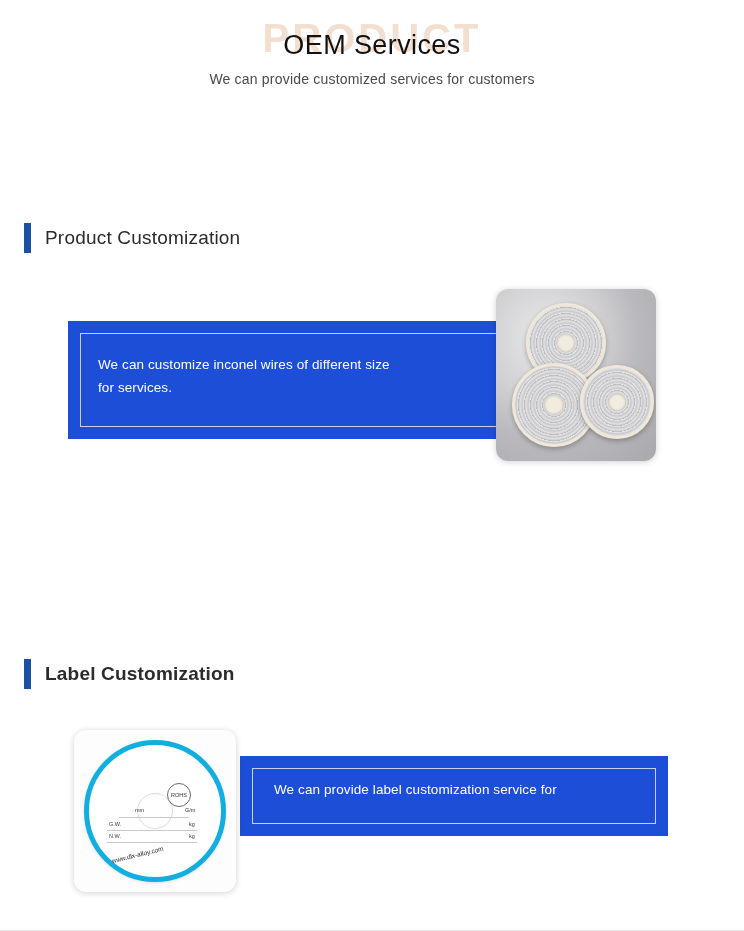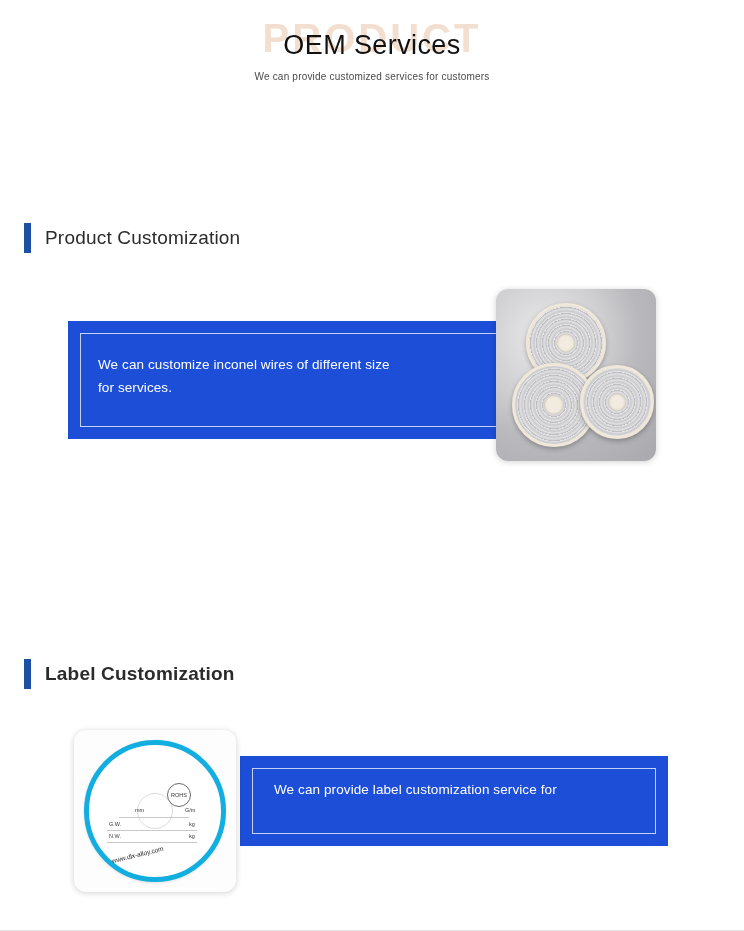--- a/index.html
+++ b/index.html
@@ -46,21 +46,21 @@
     padding-top: 30px;
     font-size: 27px;
     font-weight: normal;
     color: #111111;
     letter-spacing: 0.4px;
   }
   .sub-title {
     position: relative;
     z-index: 1;
     margin-top: 10px;
-    font-size: 10px;
+    font-size: 14px;
     color: #4a4a4a;
     letter-spacing: 0.2px;
   }
 
   
   .section {
     position: relative;
   }
   .section-heading {
     display: flex;
@@ -238,21 +238,21 @@
       <div class="spool" style="left:84px; top:76px; width:68px; height:68px;"></div>
     </div>
   </div>
 
   <div class="section">
     <div class="section-heading" style="position:absolute; top:385px; left:0;font-weight:bold;">
       <div class="heading-bar"></div>
       <div class="heading-text">Label Customization</div>
     </div>
 
-    <div class="blue-panel" style="left:240px; top:484px; width:428px; height:90px;">
+    <div class="blue-panel" style="left:240px; top:484px; width:428px; height:80px;">
       <div class="inner-border"></div>
       <div class="panel-text" style="left:34px; top:22px;">We can provide label customization service for</div>
     </div>
 
     <div class="photo-card label-card" style="left:74px; top:458px; width:162px; height:162px;">
       <div class="label-disc">
         <div class="label-hole"></div>
         <div class="rohs-badge" style="left:78px; top:38px;">ROHS</div>
         <div class="label-txt" style="left:46px; top:62px;">mm</div>
         <div class="label-line" style="left:30px; top:72px; width:70px;"></div>

